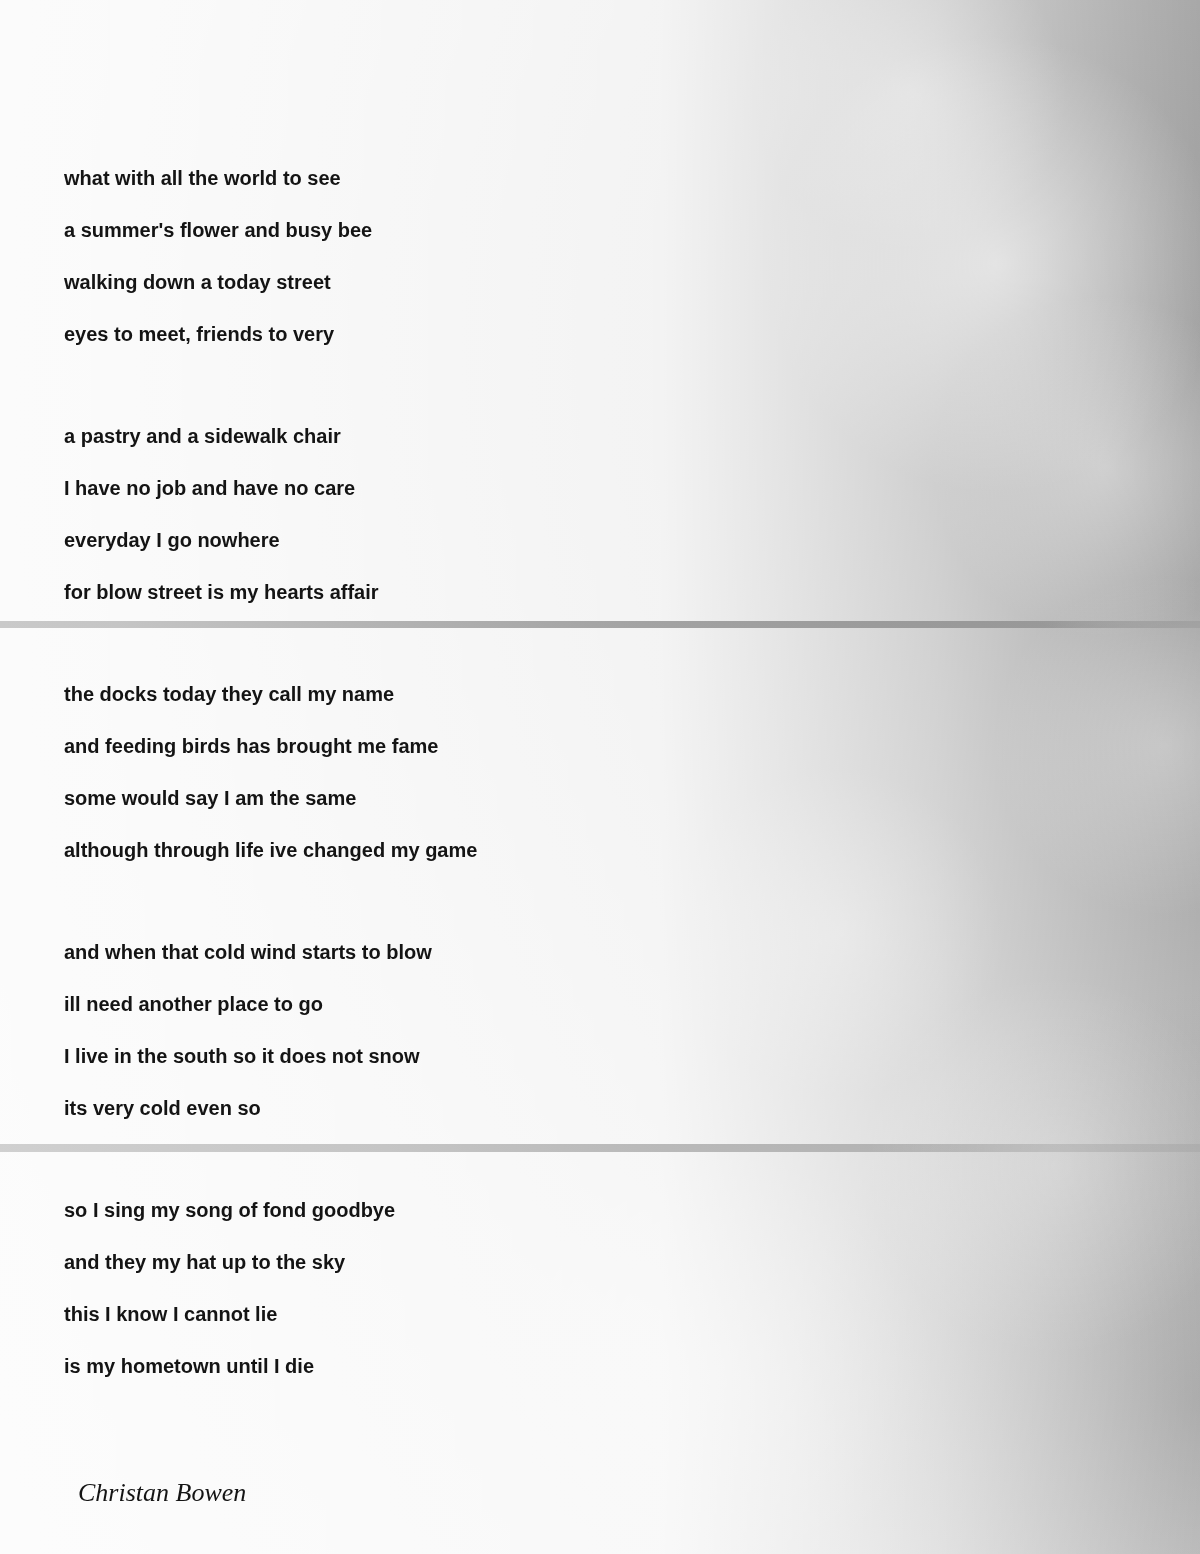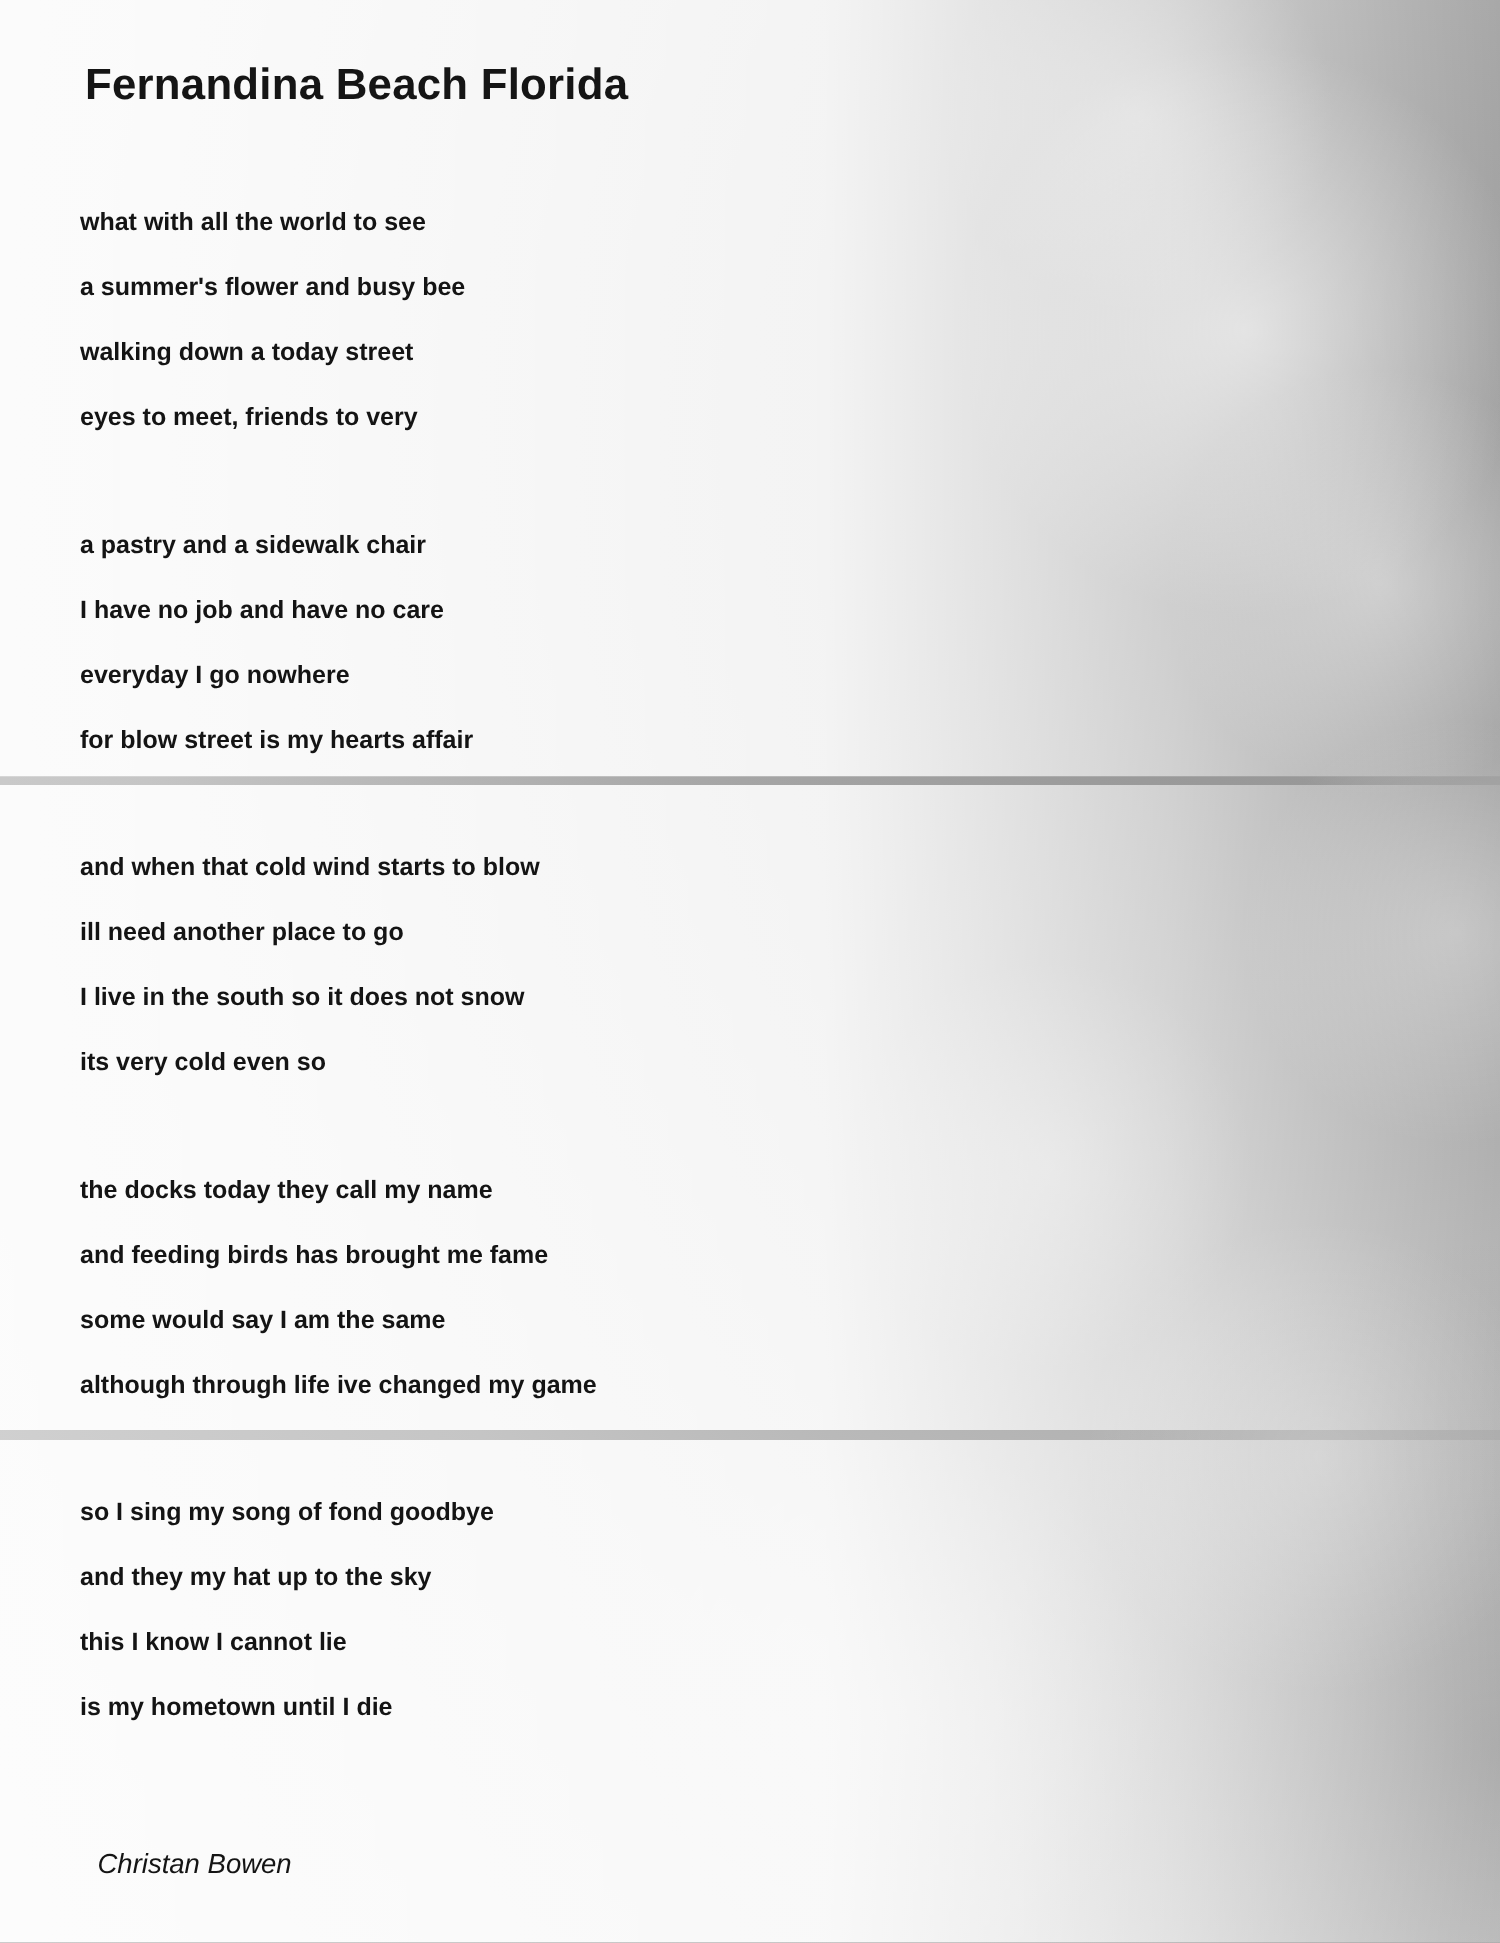--- a/index.html
+++ b/index.html
@@ -79,66 +79,66 @@
     font-weight: bold;
     color: #141414;
     line-height: 52px;
     white-space: pre;
   }
 
   .author {
     position: absolute;
     left: 78px;
     top: 1478px;
-    font-size: 22px;
+    font-size: 26px;
     font-style: italic;
     color: #141414;
+    font-family: Liberation Serif, serif;
   }
 </style>
 </head>
 <body>
 
 <div class="page">
 
   <div class="panel p1"></div>
   <div class="panel p2"></div>
   <div class="panel p3"></div>
 
   <div class="content">
 
-    <div class="poem-title">Fernandina Beach Florida</div>
 
     <div class="poem-body">
 
       <div class="stanza">
         <div class="line">what with all the world to see</div>
         <div class="line">a summer's flower and busy bee</div>
         <div class="line">walking down a today street</div>
         <div class="line">eyes to meet, friends to very</div>
       </div>
 
       <div class="stanza">
         <div class="line">a pastry and a sidewalk chair</div>
         <div class="line">I have no job and have no care</div>
         <div class="line">everyday I go nowhere</div>
         <div class="line">for blow street is my hearts affair</div>
       </div>
 
       <div class="stanza">
+        <div class="line">the docks today they call my name</div>
+        <div class="line">and feeding birds has brought me fame</div>
+        <div class="line">some would say I am the same</div>
+        <div class="line">although through life ive changed my game</div>
+      </div>
+
+      <div class="stanza">
         <div class="line">and when that cold wind starts to blow</div>
         <div class="line">ill need another place to go</div>
         <div class="line">I live in the south so it does not snow</div>
         <div class="line">its very cold even so</div>
-      </div>
-
-      <div class="stanza">
-        <div class="line">the docks today they call my name</div>
-        <div class="line">and feeding birds has brought me fame</div>
-        <div class="line">some would say I am the same</div>
-        <div class="line">although through life ive changed my game</div>
       </div>
 
       <div class="stanza">
         <div class="line">so I sing my song of fond goodbye</div>
         <div class="line">and they my hat up to the sky</div>
         <div class="line">this I know I cannot lie</div>
         <div class="line">is my hometown until I die</div>
       </div>
 
     </div>

